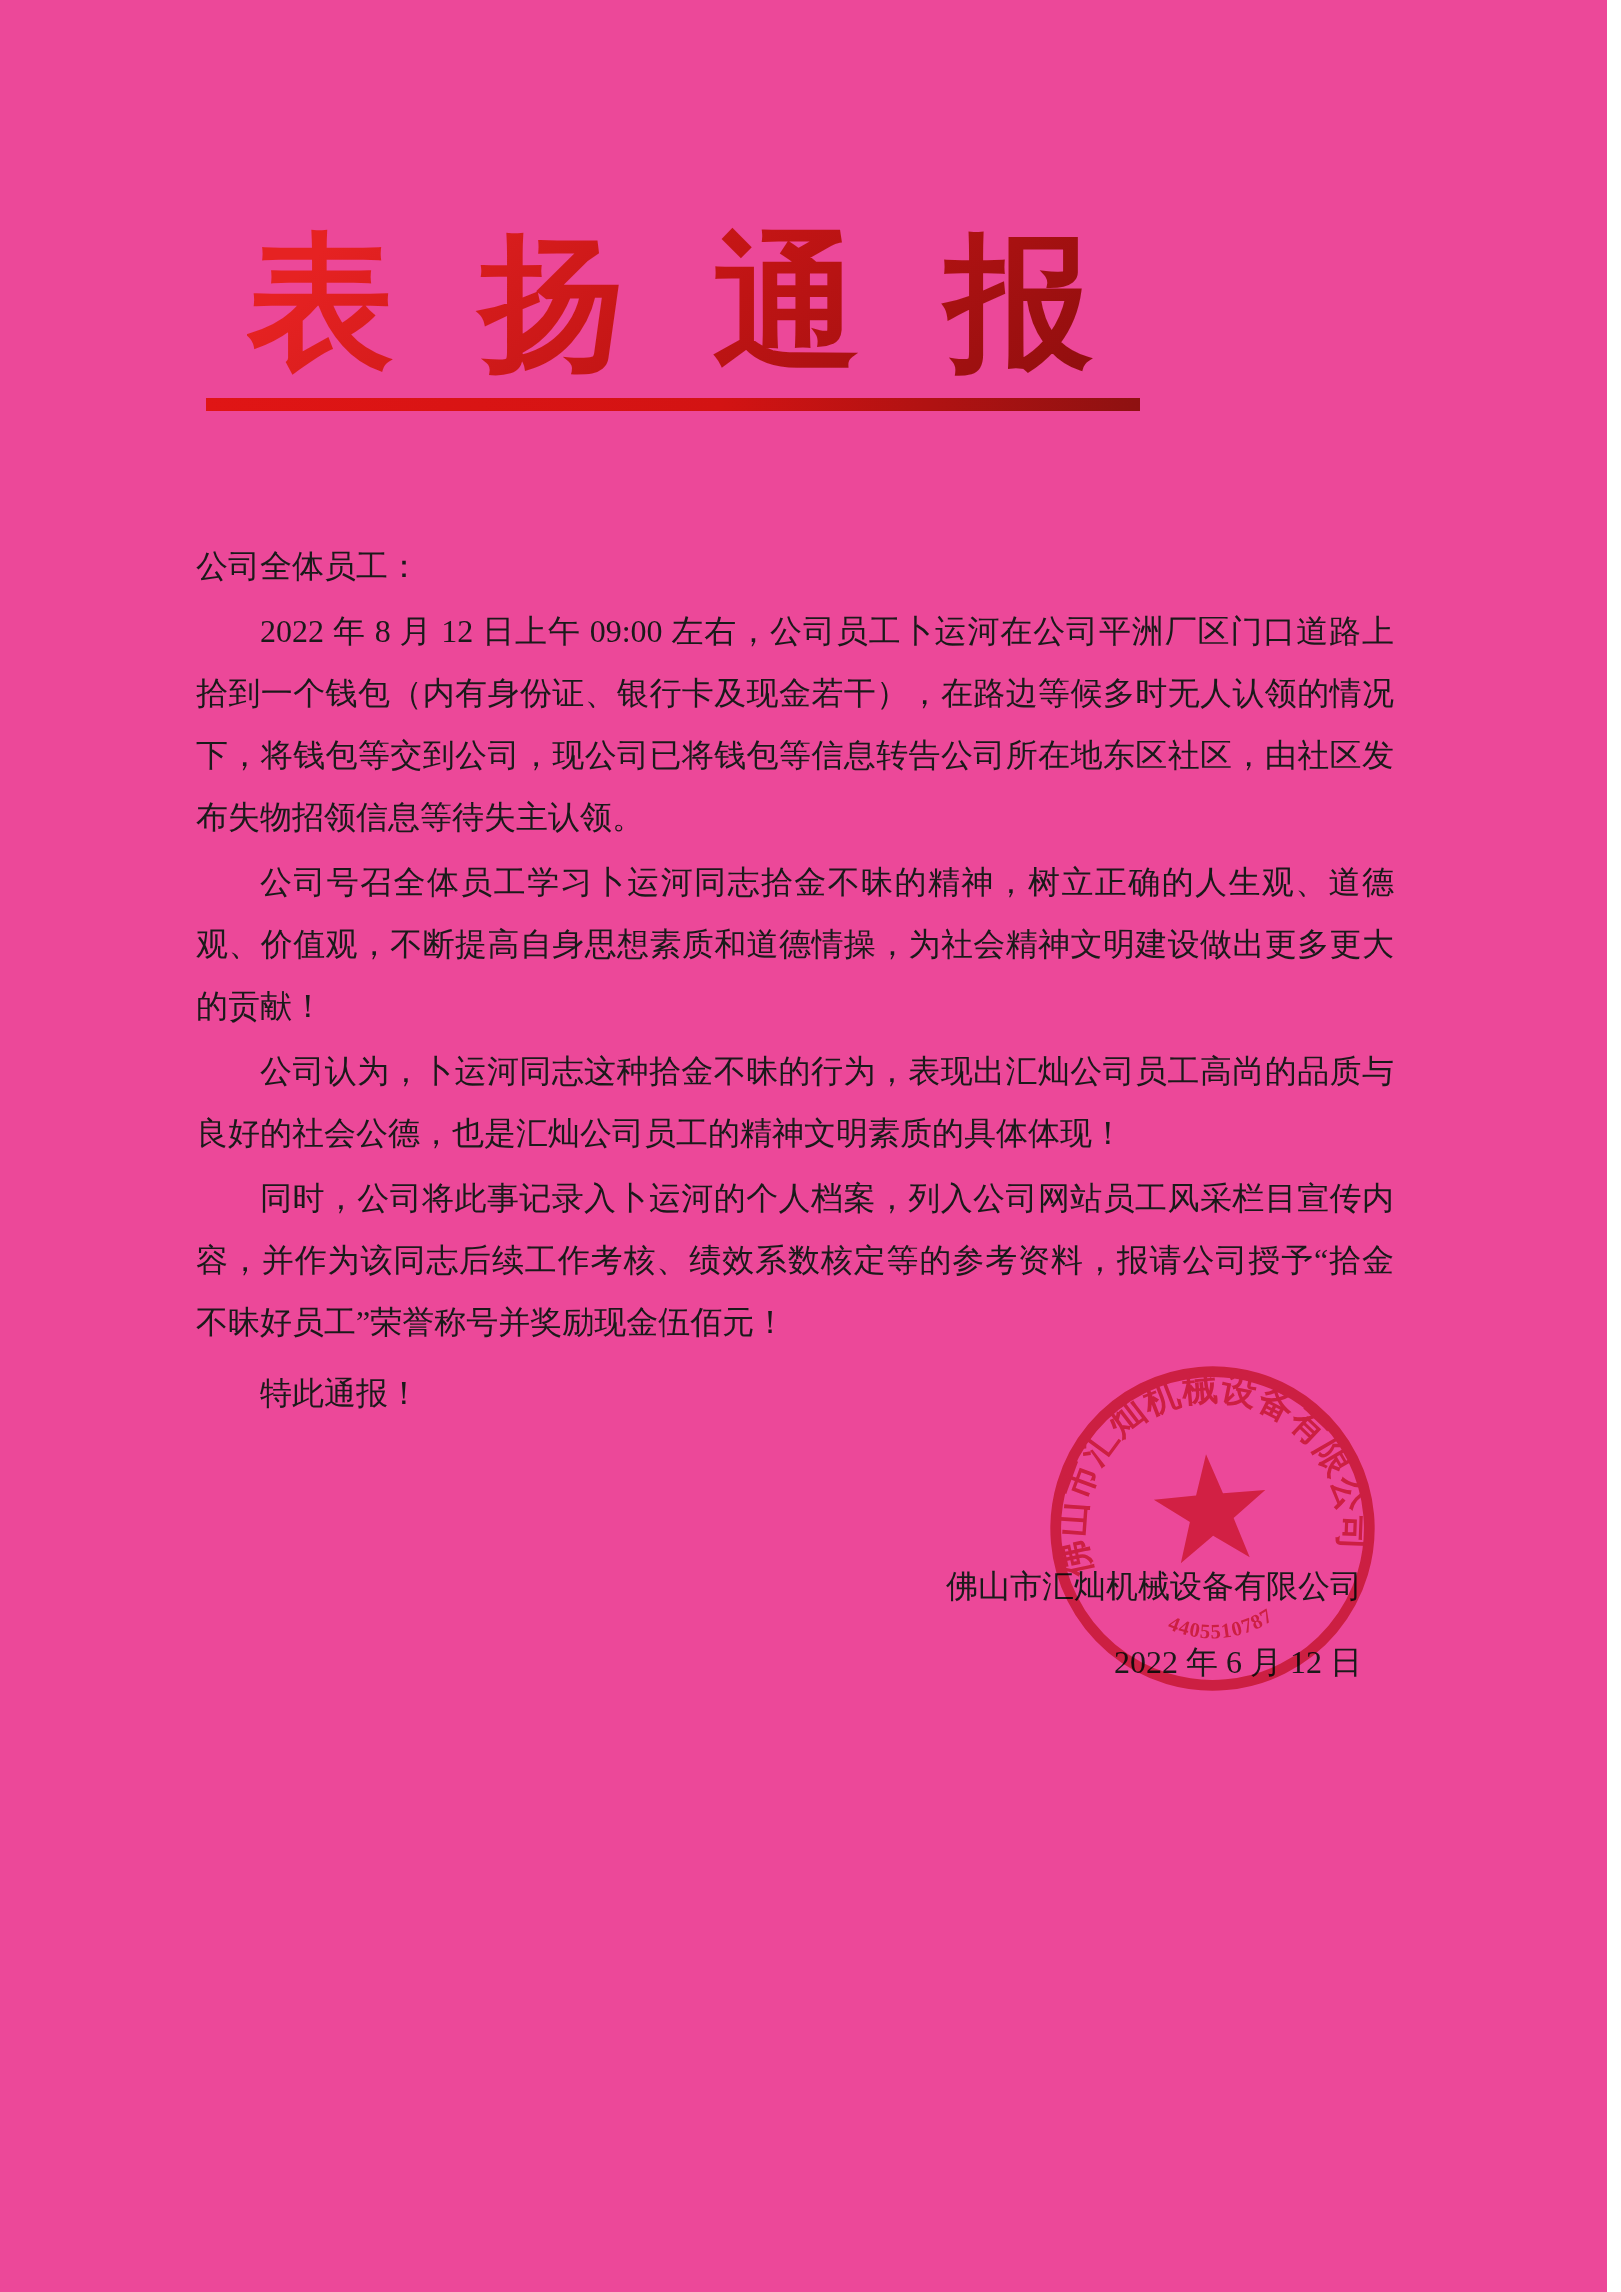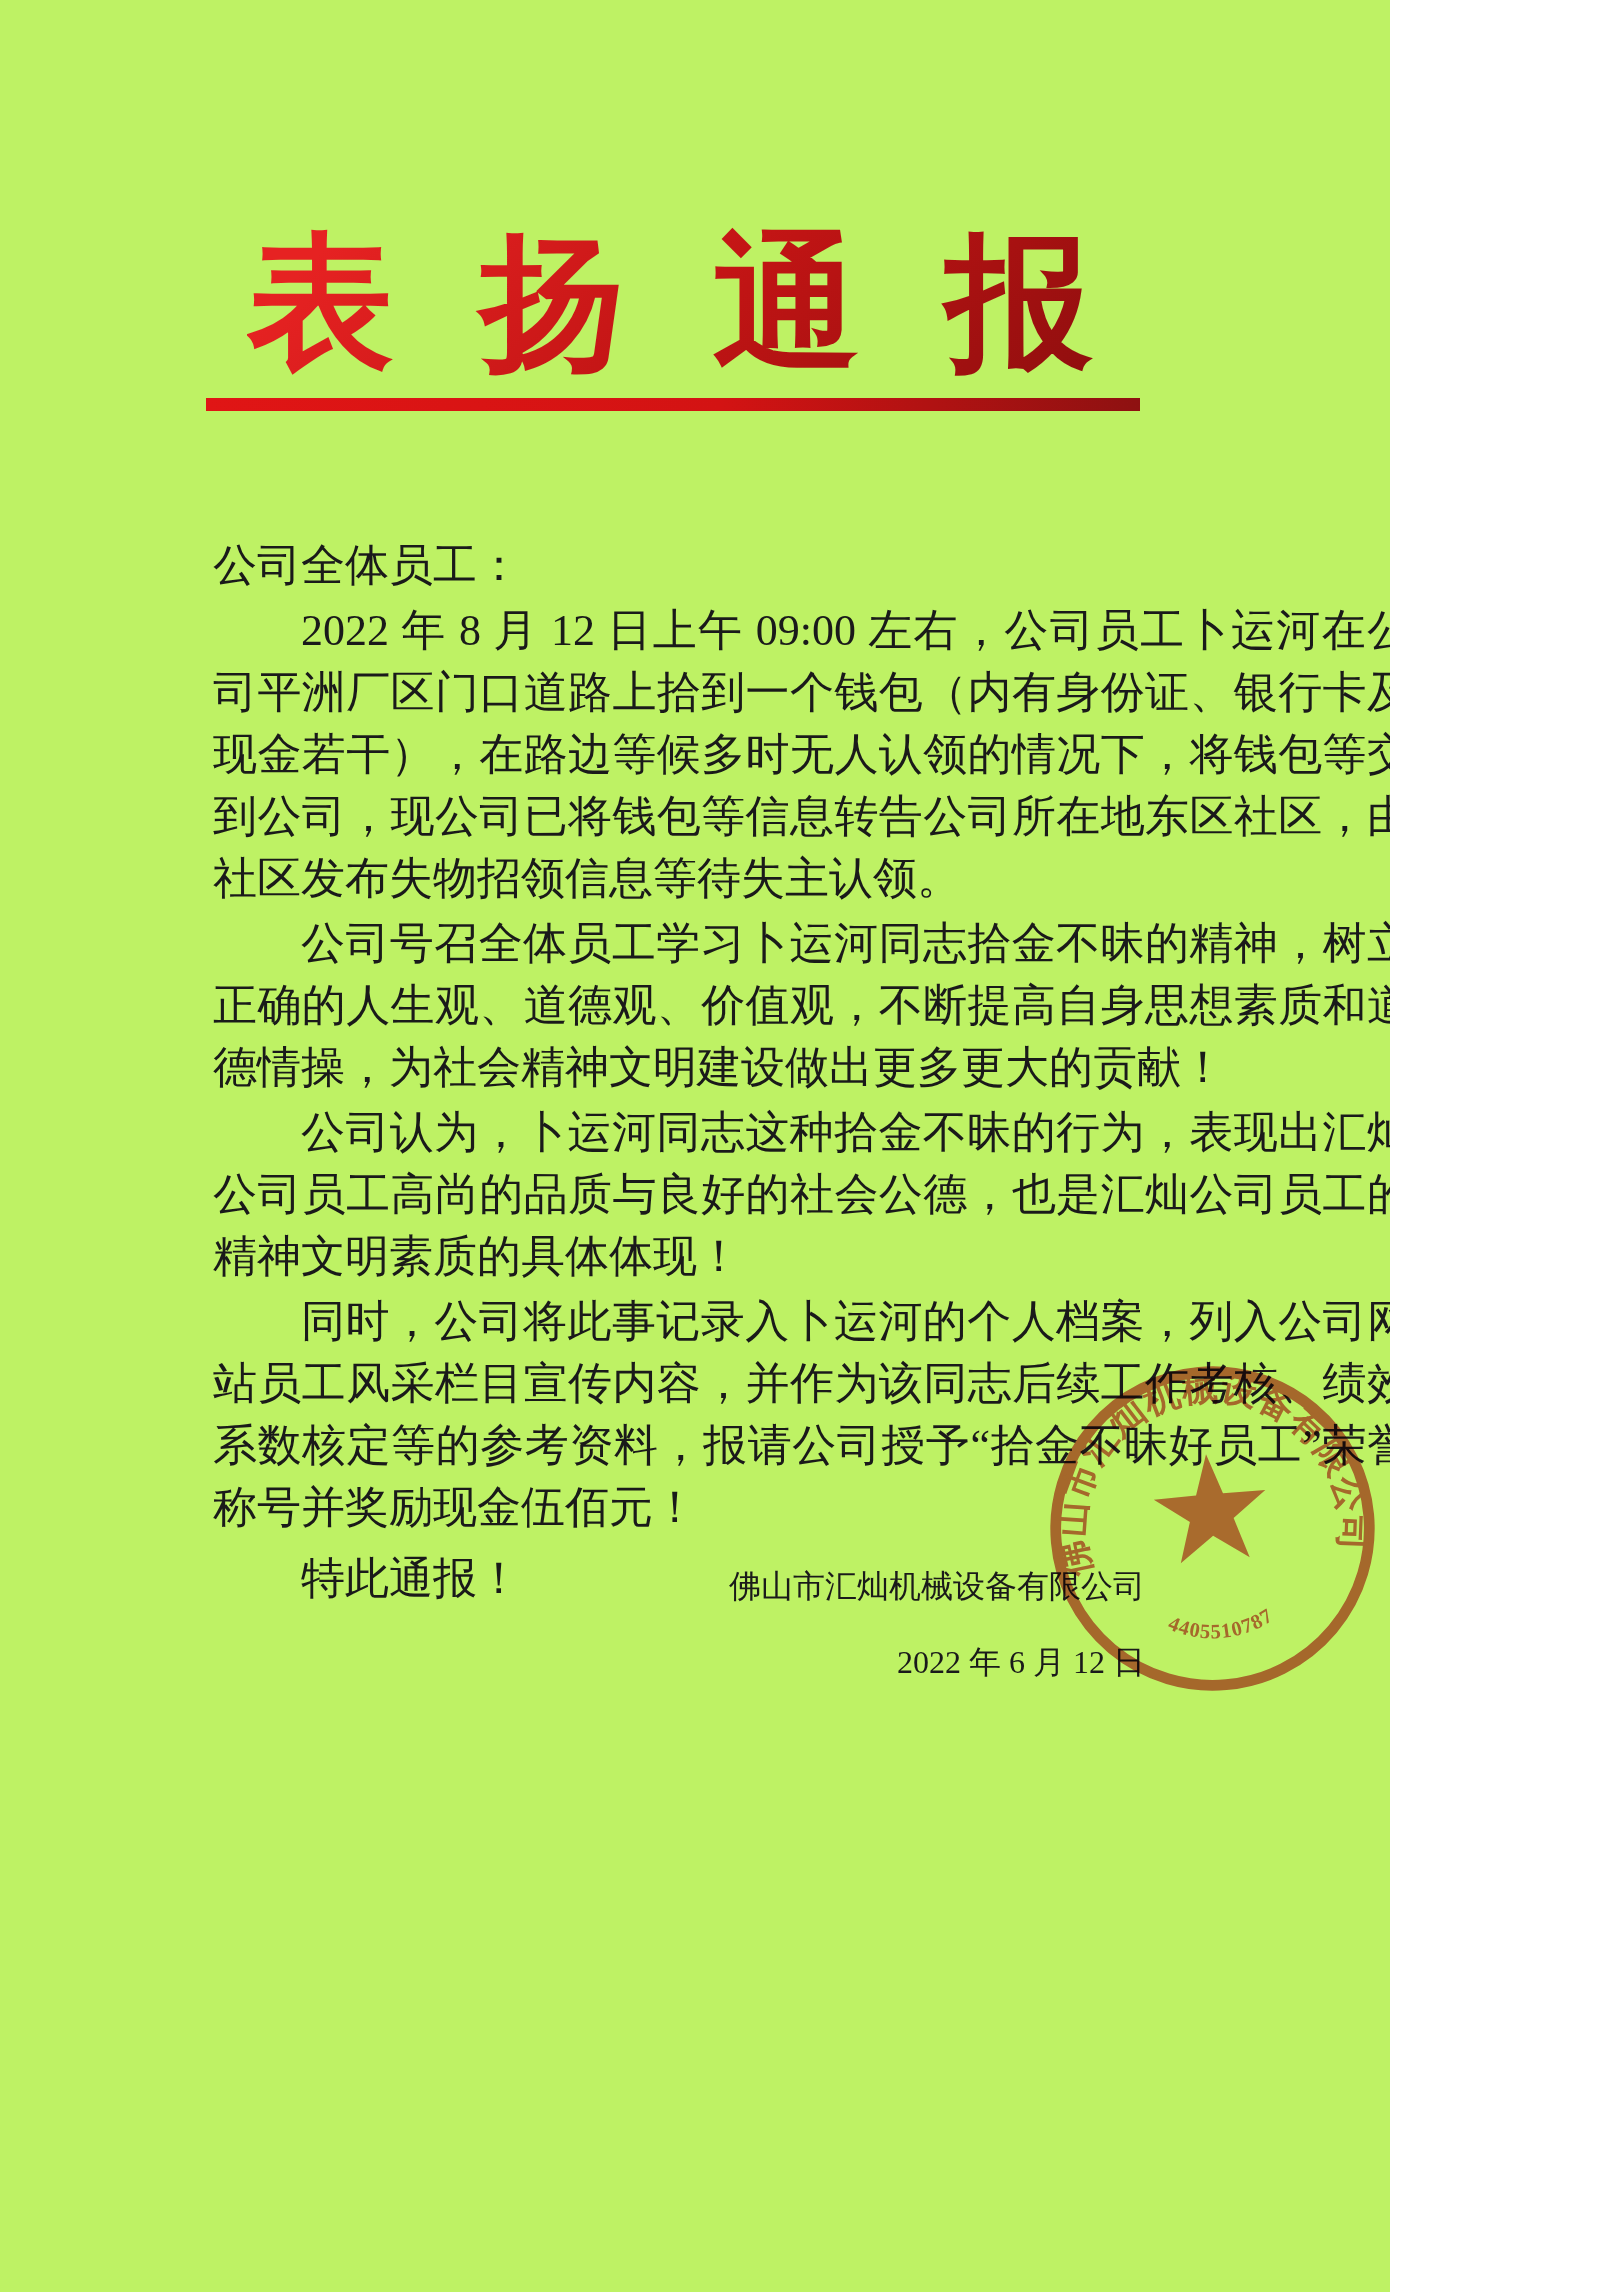--- a/index.html
+++ b/index.html
@@ -1,20 +1,20 @@
 <!DOCTYPE html>
 <html><head>
 <meta charset="utf-8">
 <style>
   html, body { margin: 0; padding: 0; background: #ffffff; }
   .page {
     position: relative;
-    width: 1390px;
+    width: 1607px;
     height: 2293px;
-    background: #bef264;
+    background: #ec4899;
     overflow: hidden;
     font-family: "Liberation Serif", "DejaVu Serif", serif;
     color: #1a1a1a;
   }
 
   
   .notice-title {
     position: absolute;
     left: 247px;
     top: 223px;
@@ -35,24 +35,24 @@
     left: 206px;
     top: 398px;
     width: 934px;
     height: 12.7px;
     background: linear-gradient(90deg, #e01515 0%, #d31313 55%, #8e1111 100%);
   }
 
   
   .body-text {
     position: absolute;
-    left: 213px;
+    left: 196px;
     top: 535px;
     width: 1198px;
-    font-size: 44px;
+    font-size: 32px;
     line-height: 62px;
     text-align: justify;
   }
   .body-text p { margin: 0; }
   .body-text p.indent { text-indent: 2em; margin-top: 2.9px; }
   .body-text p.closing { text-indent: 2em; margin-top: 9.8px; }
 
   
   .signature {
     position: absolute;

